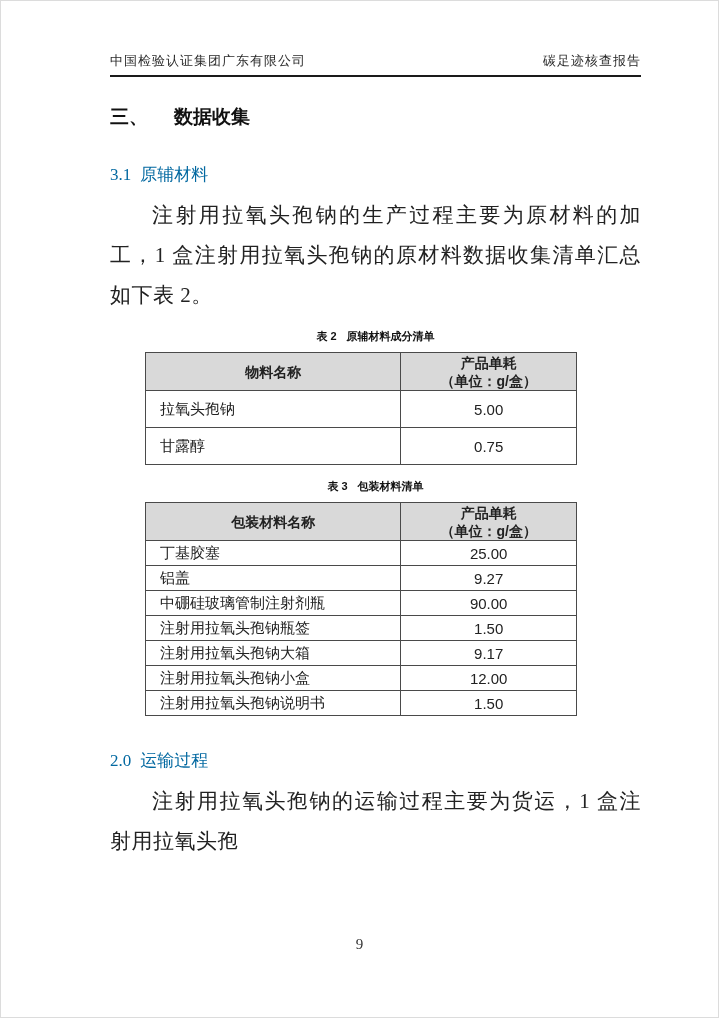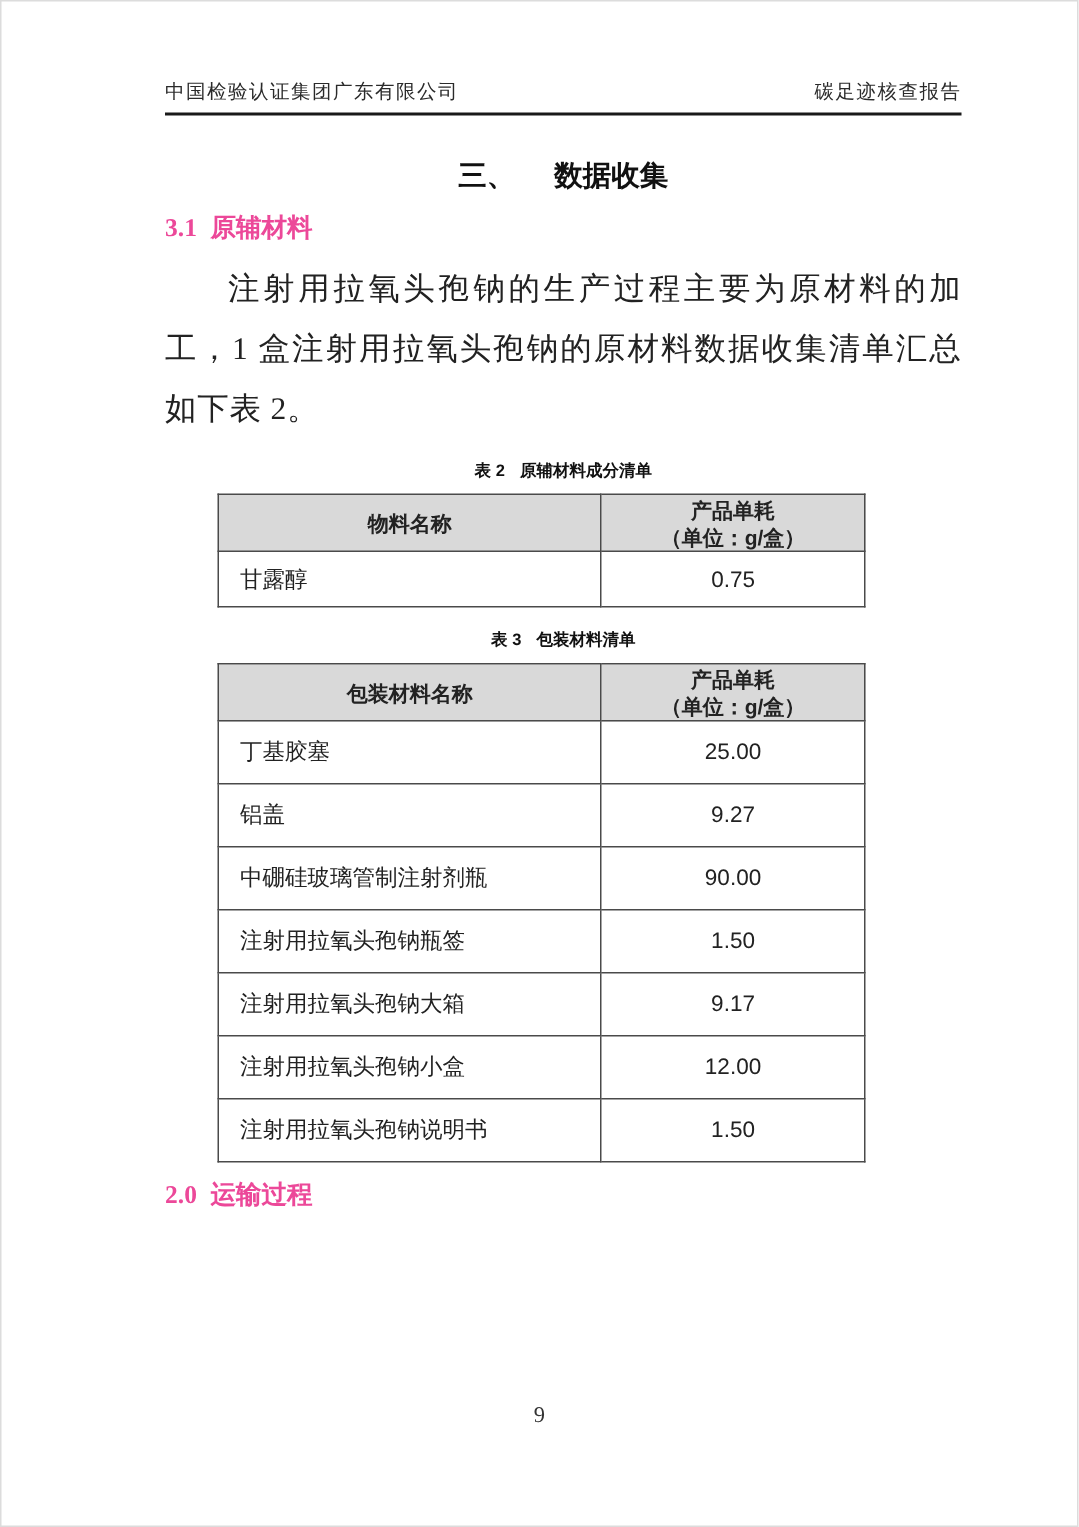--- a/index.html
+++ b/index.html
@@ -19,26 +19,26 @@
     display: flex; justify-content: space-between; align-items: flex-end;
     padding-top: 52px; padding-bottom: 5px;
     border-bottom: 2px solid #1a1a1a;
     font-size: 13px; color: #2a2a2a; letter-spacing: 1px;
   }
 
   
   .h-main {
     margin-top: 27px;
     font-family: "Liberation Sans", "DejaVu Sans", sans-serif;
-    font-weight: bold; font-size: 19px; color: #111; text-align: center;
+    font-weight: bold; font-size: 19px; color: #111;
   }
   .h-main .num { display: inline-block; margin-right: 26px; }
   .h-sub {
-    margin-top: 10px;
-    font-weight: bold; font-size: 17px; color: #ec4899;
+    margin-top: 33px;
+    font-weight: normal; font-size: 17px; color: #0369a1;
   }
   .h-sub .num { font-family: "Liberation Serif", serif; margin-right: 9px; }
   .h-sub .ttl { font-family: "Liberation Sans", "DejaVu Sans", sans-serif; }
 
   
   .para {
     margin-top: 9px;
     font-size: 21px; line-height: 40px;
     text-indent: 2em; text-align: justify;
     letter-spacing: 0.5px; color: #222;
@@ -70,21 +70,21 @@
   }
   th.col-name  { width: 256px; }
   th.col-value { width: 176px; }
   td.cell-name {
     height: 37px; padding-left: 14px;
     font-size: 15px; text-align: left; vertical-align: middle;
   }
   td.cell-value {
     font-size: 15px; text-align: center; vertical-align: middle;
   }
-  #table3 td.cell-name, #table3 td.cell-value { height: 42px; }
+  #table3 td.cell-name, #table3 td.cell-value { height: 25px; }
 
   
   .page-footer {
     position: absolute; left: 0; right: 0; top: 936px;
     text-align: center; font-size: 15px; color: #333;
   }
 </style>
 </head>
 <body>
 
@@ -109,20 +109,24 @@
   </div>
 
   <table class="data-table" id="table2">
     <tbody>
         <tr>
       <th class="col-name">物料名称</th>
       <th class="col-value">
         <span>产品单耗</span><br>
         <span>（单位：g/盒）</span>
       </th>
+    </tr>
+    <tr>
+      <td class="cell-name">拉氧头孢钠</td>
+      <td class="cell-value">5.00</td>
     </tr>
     <tr>
       <td class="cell-name">甘露醇</td>
       <td class="cell-value">0.75</td>
     </tr>
   </tbody>
     </table>
 
 
   <div class="tbl-caption">
@@ -165,16 +169,17 @@
     <tr>
       <td class="cell-name">注射用拉氧头孢钠说明书</td>
       <td class="cell-value">1.50</td>
     </tr>
   </tbody>
     </table>
 
   <div class="h-sub">
     <span class="num">2.0</span><span class="ttl">运输过程</span>
   </div>
+  <p class="para">注射用拉氧头孢钠的运输过程主要为货运，1 盒注射用拉氧头孢</p>
 
 </div>
 
 <div class="page-footer">9</div>
 
 </body></html>

